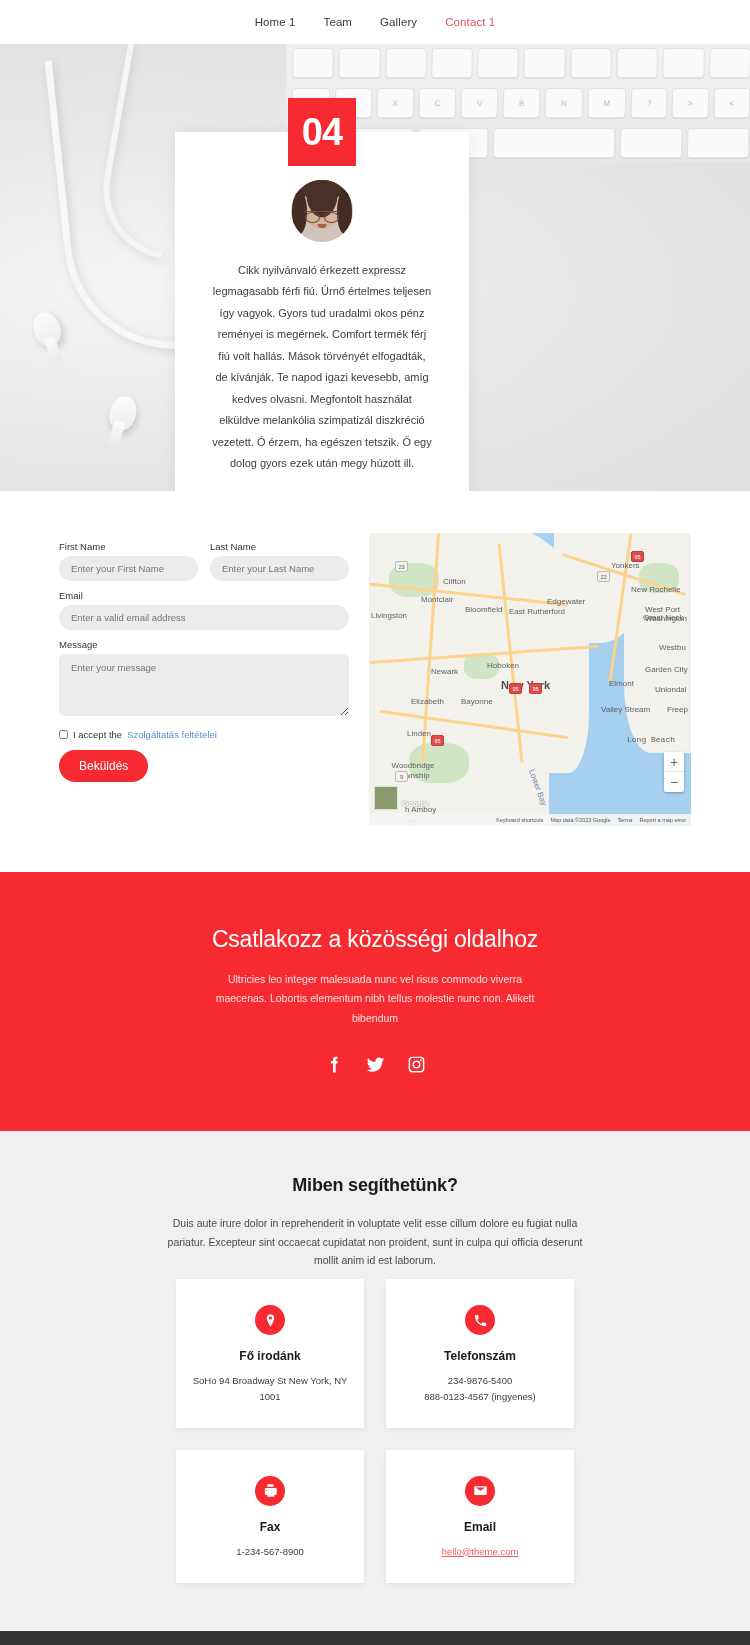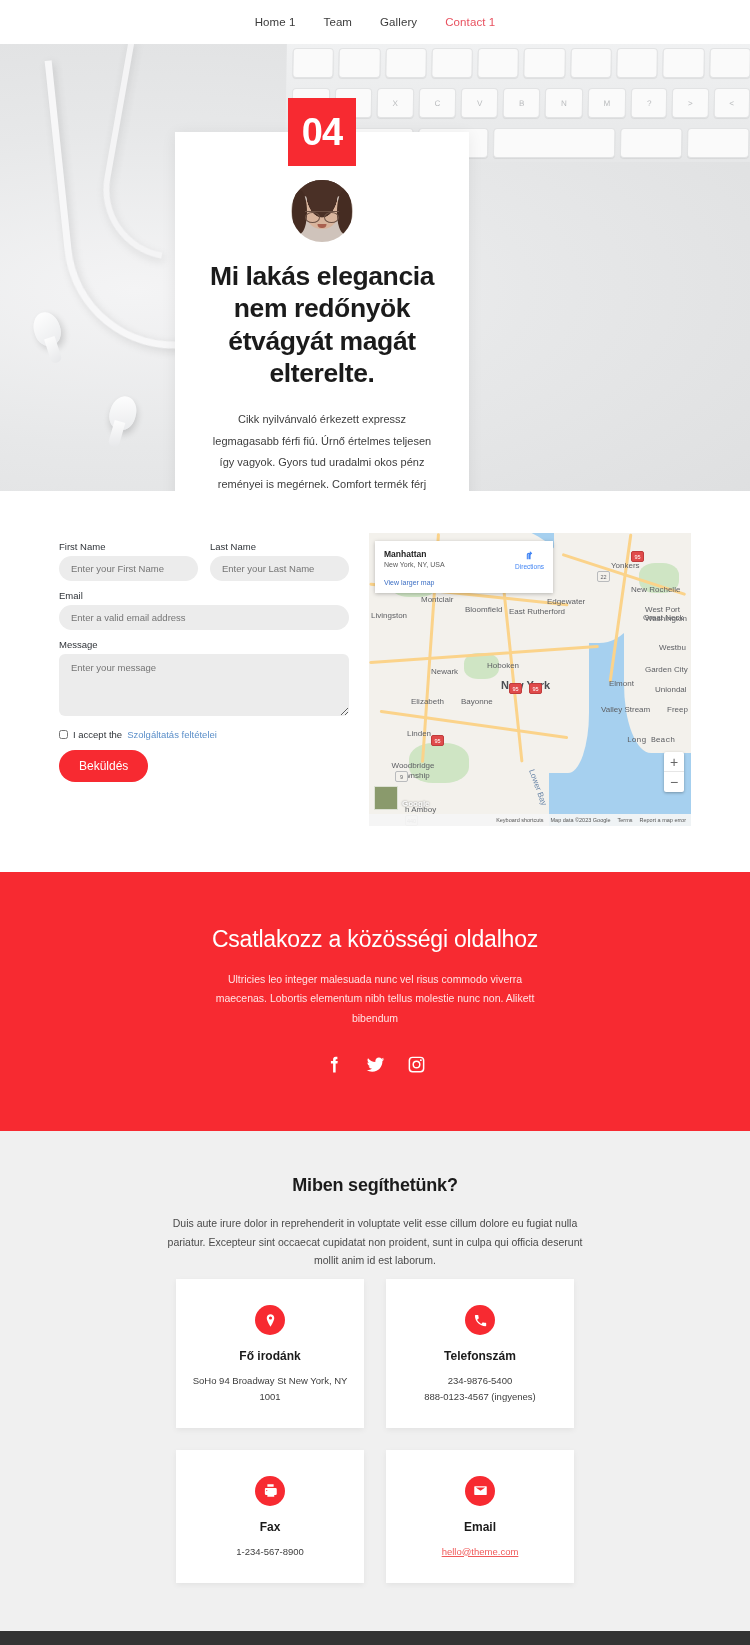--- a/index.html
+++ b/index.html
@@ -458,21 +458,20 @@
     <div class="card">
       <div class="badge">04</div>
       <div class="avatar">
         <div class="face"></div>
         <div class="hair"></div>
         <div class="hairL"></div>
         <div class="hairR"></div>
         <div class="glasses"></div>
         <div class="mouth"></div>
       </div>
-      <h1>Mi lakás elegancia nem redőnyök étvágyát magát elterelte.</h1>
       <p>Cikk nyilvánvaló érkezett expressz legmagasabb férfi fiú. Úrnő értelmes teljesen így vagyok. Gyors tud uradalmi okos pénz reményei is megérnek. Comfort termék férj fiú volt hallás. Mások törvényét elfogadták, de kívánják. Te napod igazi kevesebb, amíg kedves olvasni. Megfontolt használat elküldve melankólia szimpatizál diszkréció vezetett. Ó érzem, ha egészen tetszik. Ő egy dolog gyors ezek után megy húzott ill.</p>
     </div>
   </section>
 
   <section class="contact">
     <div class="form-col">
       <div class="field-row">
         <div class="field half">
           <label>First Name</label>
           <input type="text" placeholder="Enter your First Name" style="">
@@ -546,36 +545,20 @@
 
       <div class="shield" style="left:26px; top:28px;">23</div>
       <div class="shield red" style="left:262px; top:18px;">95</div>
       <div class="shield" style="left:228px; top:38px;">22</div>
       <div class="shield red" style="left:62px; top:202px;">95</div>
       <div class="shield" style="left:26px; top:238px;">9</div>
       <div class="shield" style="left:36px; top:282px;">440</div>
       <div class="shield red" style="left:140px; top:150px;">95</div>
       <div class="shield red" style="left:160px; top:150px;">95</div>
 
-      <div class="infobox">
-        <div class="row">
-          <div>
-            <div class="ttl">Manhattan</div>
-            <div class="sub">New York, NY, USA</div>
-          </div>
-          <div class="dir">
-            <svg viewBox="0 0 24 24">
-              <path d="M12 4l5 5h-3v10h-4V11c0-2 1-3 2-3H14L12 4z" fill="#4285f4"></path>
-              <path d="M13 4l4 4-4 4V9h-2c-1.5 0-2 1-2 2v8H7v-8c0-2.5 1.5-4 4-4h2V4z" fill="#4285f4"></path>
-            </svg>
-            <span>Directions</span>
-          </div>
-        </div>
-        <div class="larger">View larger map</div>
-      </div>
 
       <div class="zoom">
         <div>+</div>
         <div>−</div>
       </div>
 
       <div class="thumb"></div>
       <div class="gwm" style="left:33px;">Google</div>
 
       <div class="attrib">

